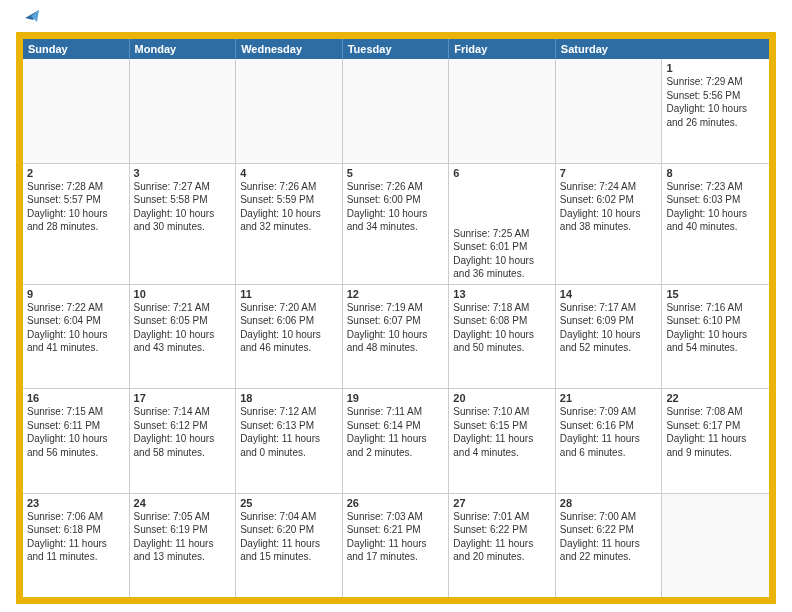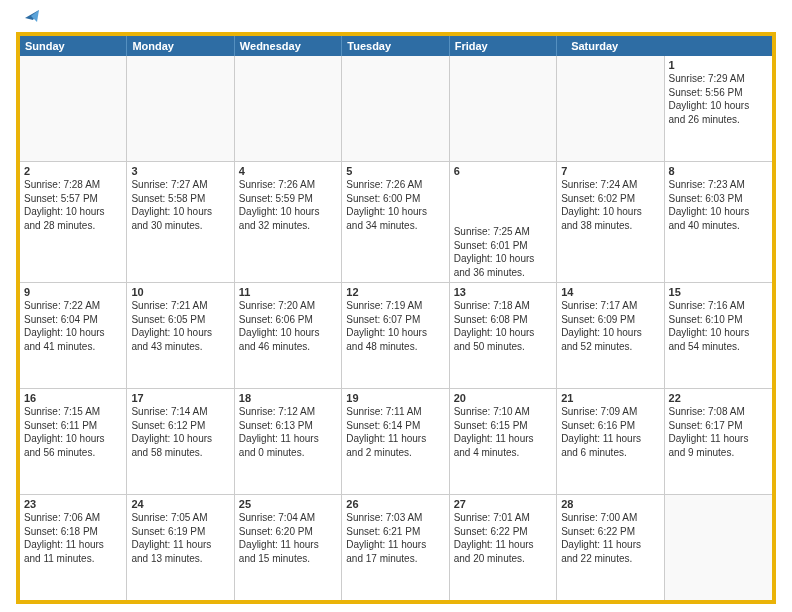--- a/index.html
+++ b/index.html
@@ -42,38 +42,37 @@
     }
     .location {
       font-size: 13px;
       color: #555;
       margin-top: 2px;
     }
     .calendar {
       flex: 1;
       display: flex;
       flex-direction: column;
-      border: 4px solid #eab308;
+      border: 7px solid #eab308;
     }
     .cal-header-row {
       display: grid;
       grid-template-columns: repeat(7, 1fr);
       background: #2e6da4;
     }
     .cal-header-cell {
       color: #fff;
       font-size: 11px;
       font-weight: bold;
       padding: 4px 5px;
       text-align: left;
       border-right: 1px solid #5590c0;
     }
     .cal-header-cell:last-child {
       border-right: none;
-      margin-left: 9px;
     }
     .cal-body {
       flex: 1;
       display: flex;
       flex-direction: column;
     }
     .cal-row {
       display: grid;
       grid-template-columns: repeat(7, 1fr);
       flex: 1;

